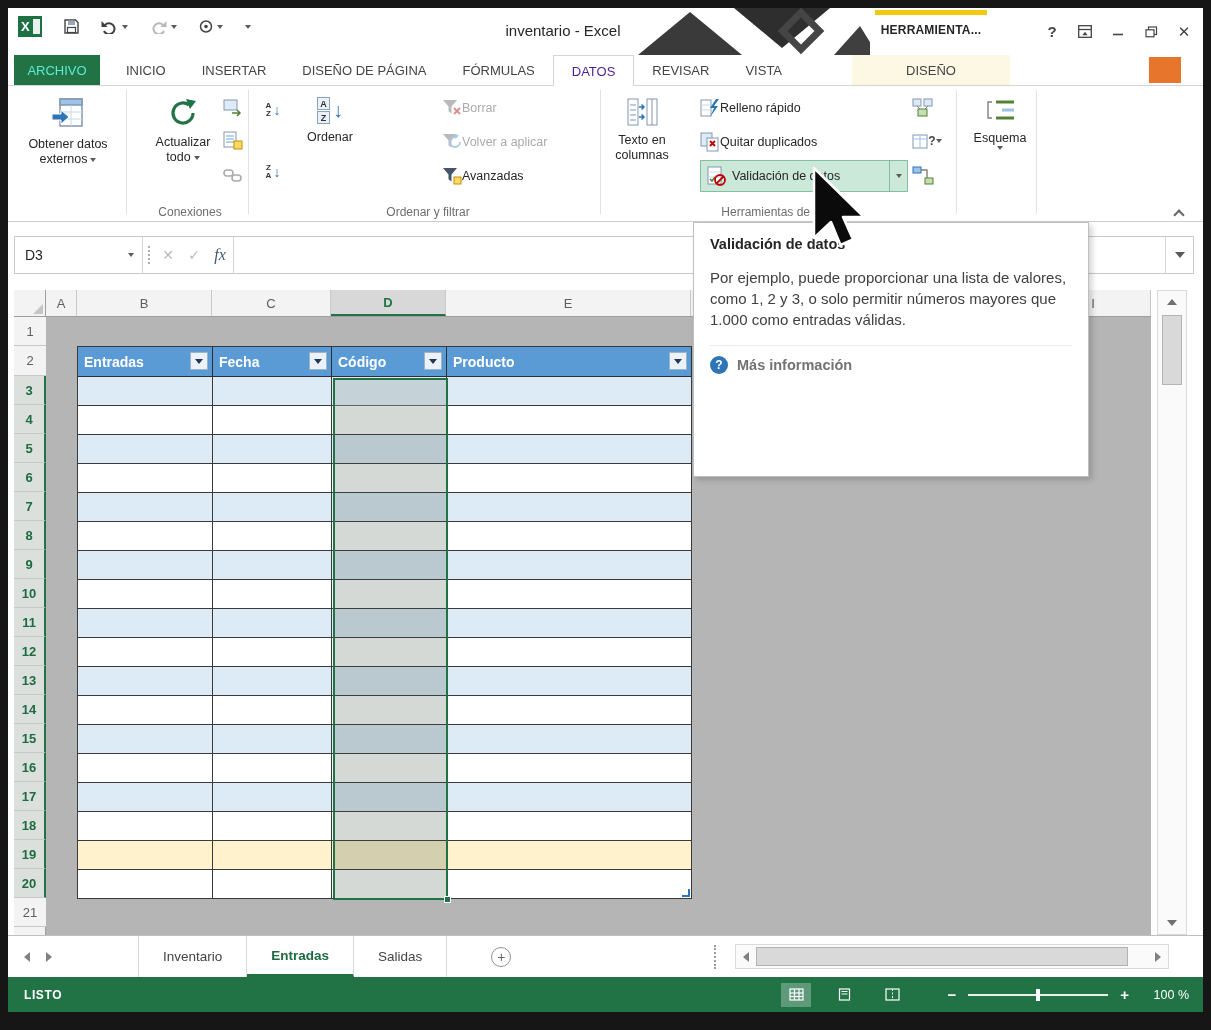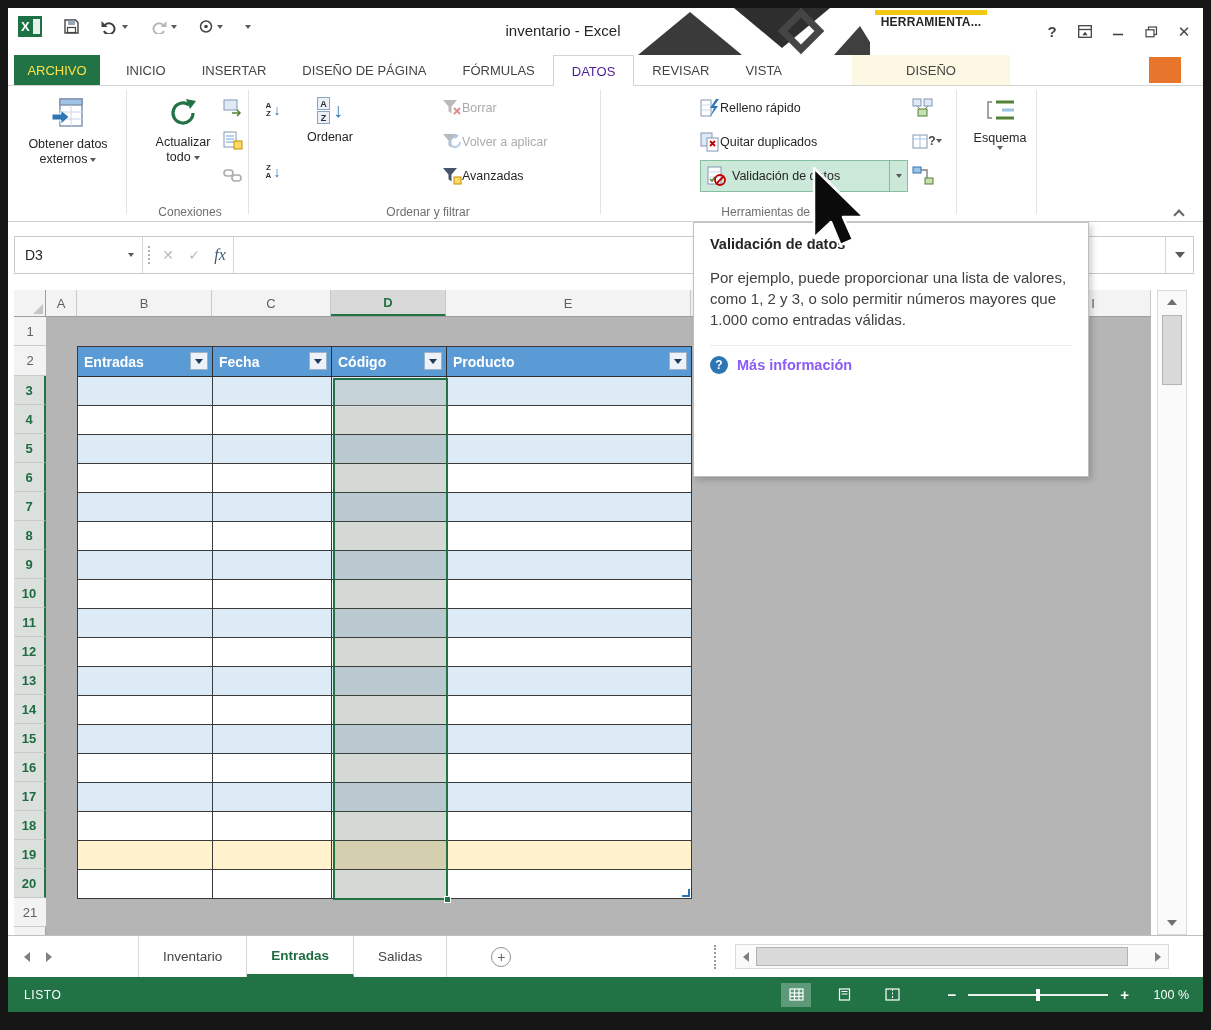--- a/index.html
+++ b/index.html
@@ -12,28 +12,28 @@
 .tb-pattern{position:absolute;left:630px;top:0;width:240px;height:47px;}
 .qat{position:absolute;left:10px;top:8px;display:flex;align-items:center;gap:22px;z-index:2;}
 .qat-btn{display:flex;align-items:center;gap:4px;}
 .xl-logo{width:24px;height:21px;background:#1E7145;position:relative;color:#fff;font-weight:bold;font-size:13px;display:flex;align-items:center;padding-left:3px;}
 .xl-logo::after{content:"";position:absolute;right:2px;top:3px;width:7px;height:15px;background:#fff;opacity:.9;}
 .caret{width:0;height:0;border-left:3.5px solid transparent;border-right:3.5px solid transparent;border-top:4.5px solid #5a5a5a;display:inline-block;}
 .caret.big{border-left-width:5px;border-right-width:5px;border-top-width:6px;}
 .title{position:absolute;left:430px;top:14px;width:250px;text-align:center;font-size:15px;color:#262626;z-index:2;}
 .ctx-group{position:absolute;left:862px;top:0;width:122px;height:47px;background:#fff;text-align:center;z-index:3;}
 .ctx-gold{height:5px;background:#F2C811;margin:2px 5px 0;}
-.ctx-label{font-size:12px;font-weight:bold;color:#262626;letter-spacing:.2px;white-space:nowrap;}
+.ctx-label{font-size:12px;font-weight:bold;color:#262626;margin-top:8px;letter-spacing:.2px;white-space:nowrap;}
 .win-controls{position:absolute;right:10px;top:0;height:47px;display:flex;align-items:center;gap:15px;z-index:4;}
 .wc{min-width:18px;height:24px;display:flex;align-items:center;justify-content:center;color:#444;font-size:15px;}
 .wc.help{font-weight:bold;}
 
 
 .tabrow{position:absolute;left:0;top:47px;right:0;height:30px;background:#fff;display:flex;align-items:flex-start;}
-.tab-file{width:86px;height:30px;margin-left:6px;background:#217346;color:#fde047;font-size:13px;display:flex;align-items:center;justify-content:center;}
+.tab-file{width:86px;height:30px;margin-left:6px;background:#217346;color:#5eead4;font-size:13px;display:flex;align-items:center;justify-content:center;}
 .tabs-flow{display:flex;margin-left:8px;}
 .tab{padding:0 18px;height:30px;font-size:13px;color:#444;display:flex;align-items:center;white-space:nowrap;}
 .tab.selected{height:31px;background:#fff;color:#4c1d95;border:1px solid #d4d4d4;border-bottom:none;position:relative;z-index:3;}
 .tab-ctx{position:absolute;left:844px;top:0;width:158px;height:30px;background:#FDF8E3;color:#444;font-size:13px;display:flex;align-items:center;justify-content:center;}
 .account-badge{position:absolute;right:22px;top:2px;width:32px;height:26px;background:#E8752C;}
 
 
 .ribbon{position:absolute;left:0;top:77px;right:0;height:137px;background:#fff;border-top:1px solid #d4d4d4;border-bottom:1px solid #cfcfcf;}
 .bigbtn{position:absolute;top:5px;height:110px;display:flex;flex-direction:column;align-items:center;font-size:12.5px;color:#262626;text-align:center;}
 .bigbtn .ic{margin-top:6px;margin-bottom:6px;}
@@ -115,39 +115,39 @@
 .stab.active{color:#1E6B41;font-weight:bold;border-bottom:3px solid #217346;}
 .addsheet{margin-left:44px;width:20px;height:20px;border:1px solid #919191;border-radius:50%;display:flex;align-items:center;justify-content:center;color:#666;font-size:14px;line-height:1;}
 .sb-split{position:absolute;left:706px;top:9px;height:24px;border-left:2px dotted #9a9a9a;}
 .hscroll{position:absolute;left:727px;top:8px;width:434px;height:25px;border:1px solid #DADADA;background:#FAFAFA;display:flex;align-items:center;}
 .hs-box{width:20px;height:100%;display:flex;align-items:center;justify-content:center;}
 .hs-thumb{width:372px;height:19px;background:#D9D9D9;border:1px solid #B3B3B3;}
 .hs-space{flex:1;}
 
 
 .statusbar{position:absolute;left:0;bottom:0;right:0;height:35px;background:#217346;display:flex;align-items:center;color:#fff;}
-.status-label{margin-left:16px;font-size:12px;letter-spacing:.6px;}
+.status-label{margin-left:16px;font-size:12px;letter-spacing:.6px;font-weight:bold;}
 .sb-right{position:absolute;right:14px;display:flex;align-items:center;}
 .view-btn{width:30px;height:24px;display:flex;align-items:center;justify-content:center;margin-left:18px;}
 .view-btn.active{background:rgba(255,255,255,.28);}
 .zoom-out{margin-left:40px;font-size:15px;font-weight:bold;}
 .zoom-track{width:140px;height:2px;background:rgba(255,255,255,.9);position:relative;margin:0 12px;}
 .zoom-notch{position:absolute;left:50%;top:-4px;width:1px;height:10px;background:#fff;}
 .zoom-thumb{position:absolute;left:calc(50% - 2px);top:-5px;width:4px;height:12px;background:#fff;}
 .zoom-in{font-size:15px;font-weight:bold;}
 .zoom-label{font-size:12.5px;min-width:46px;text-align:right;margin-left:14px;}
 
 
 .supertip{position:absolute;left:693px;top:222px;width:396px;height:255px;background:#fff;border:1px solid #BFBFBF;box-shadow:3px 3px 6px rgba(0,0,0,.18);z-index:50;padding:13px 16px;}
 .tip-title{font-size:14.5px;color:#262626;font-weight:bold;margin-bottom:15px;}
 .supertip p{font-size:15px;color:#404040;line-height:21px;margin-bottom:15px;}
 .tip-sep{border-top:1px solid #ECECEC;margin:2px 0 10px;}
 .tip-link-row{display:flex;align-items:center;gap:9px;}
 .help-badge{width:18px;height:18px;border-radius:50%;background:#2E75B5;color:#fff;font-size:12px;font-weight:bold;display:flex;align-items:center;justify-content:center;}
-.tip-link{color:#8b5cf6;font-size:14.5px;font-weight:bold;}
+.tip-link{color:#737373;font-size:14.5px;font-weight:bold;}
 
 
 .cursor{position:absolute;left:812px;top:166px;z-index:100;}
 </style>
 </head>
 <body>
 
 <div class="screen">
  <div class="window">
 
@@ -328,20 +328,35 @@
     <div class="smallrow" style="left:434px;top:76px;">
       <svg width="20" height="18">
             <path d="M1 1 h14 l-5.5 6.5 v7 l-3 -2.2 v-4.8 z" fill="#44546A"></path>
             <rect x="12" y="10" width="7" height="7" fill="#FFD966" stroke="#BF9000"></rect>
           </svg>
       <span>Avanzadas</span>
     </div>
     <div class="grp-label" style="left:248px;width:344px;">Ordenar y filtrar</div>
     <div class="vdiv" style="left:592px;"></div>
 
+    <div class="bigbtn" style="left:600px;width:68px;">
+      <svg class="ic" width="31" height="30" viewBox="0 0 31 30">
+        <rect x="1" y="2" width="10" height="26" fill="#fff" stroke="#8496B0"></rect>
+        <line x1="3" y1="8" x2="9" y2="8" stroke="#8496B0"></line>
+            <line x1="3" y1="13" x2="9" y2="13" stroke="#8496B0"></line>
+            <line x1="3" y1="18" x2="9" y2="18" stroke="#8496B0"></line>
+            <line x1="3" y1="23" x2="9" y2="23" stroke="#8496B0"></line>
+        <path d="M12 10 h5 m-2.5 -2.5 l2.5 2.5 -2.5 2.5" stroke="#2E75B5" fill="none" stroke-width="1.5"></path>
+        <path d="M12 20 h5 m-2.5 -2.5 l2.5 2.5 -2.5 2.5" stroke="#2E75B5" fill="none" stroke-width="1.5"></path>
+        <rect x="20" y="2" width="10" height="26" fill="#fff" stroke="#8496B0"></rect>
+        <line x1="25" y1="2" x2="25" y2="28" stroke="#8496B0"></line>
+      </svg>
+      <span class="lbl">Texto en</span>
+      <span class="lbl">columnas</span>
+    </div>
     <div class="smallrow" style="left:692px;top:8px;">
       <svg width="20" height="20">
             <rect x="1" y="2" width="10" height="16" fill="#fff" stroke="#8496B0"></rect>
             <line x1="1" y1="7" x2="11" y2="7" stroke="#C9D7EA"></line>
             <line x1="1" y1="12" x2="11" y2="12" stroke="#C9D7EA"></line>
             <path d="M16 1 l-6 9 h4 l-4 9 8 -11 h-4 l5 -7 z" fill="#2E75B5"></path>
           </svg>
       <span>Relleno rápido</span>
     </div>
     <div class="smallrow" style="left:692px;top:42px;">

